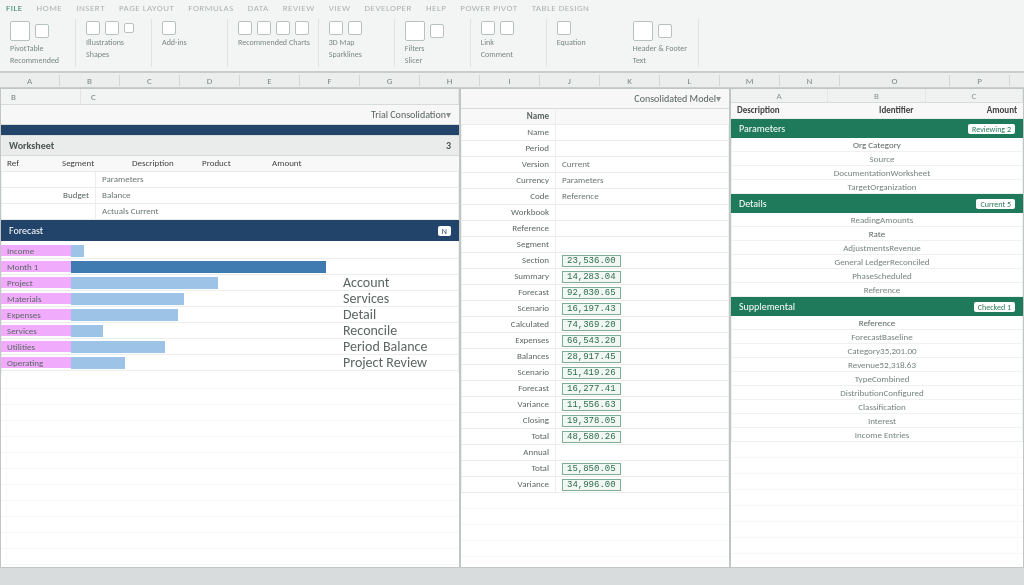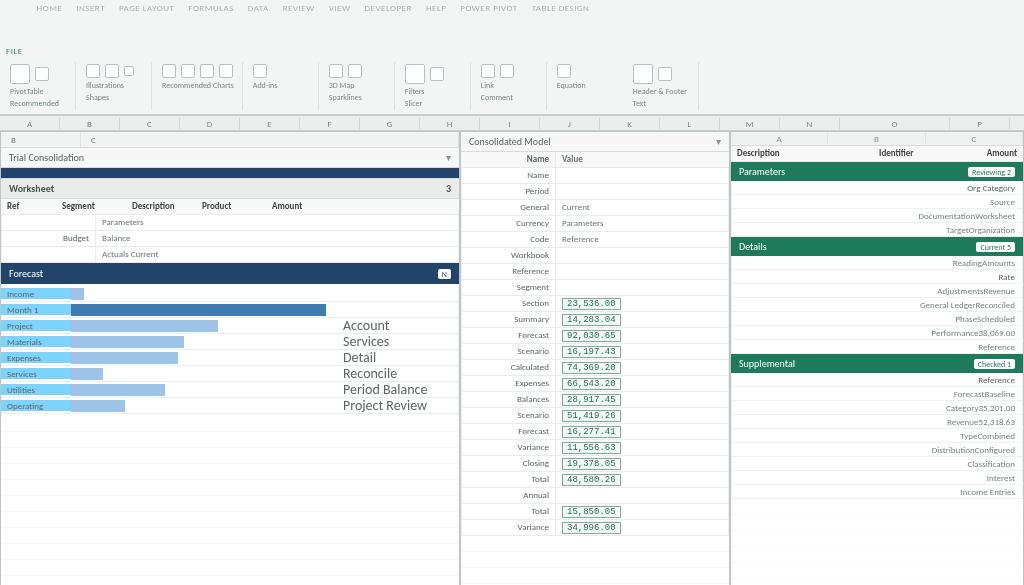--- a/index.html
+++ b/index.html
@@ -22,21 +22,21 @@
   .ribbon-tabs {
     display: flex;
     gap: 14px;
     color: #6e7b77;
     font-size: 9px;
     letter-spacing: .5px;
     text-transform: uppercase;
     padding-bottom: 2px;
   }
   .ribbon-tabs span { opacity: .55; }
-  .ribbon-tabs span:first-child { color: #1f7a55; opacity: .9; margin-top: 43px; }
+  .ribbon-tabs span:first-child { color: #1f7a55; opacity: .9; }
   .ribbon-groups {
     display: flex;
     gap: 6px;
     padding: 4px 0 4px 0;
   }
   .grp {
     border-right: 1px solid #dfe3e1;
     padding: 2px 8px 2px 4px;
     display: flex;
     flex-direction: column;
@@ -101,21 +101,21 @@
   }
   .mini-hdr span { padding: 2px 10px; border-right: 1px solid #e1e4e3; }
 
   .title-strip {
     background: #f6f7f6;
     border-bottom: 1px solid #d7dbd9;
     padding: 3px 8px;
     font-size: 10px;
     color: #5a6460;
     display: flex;
-    justify-content: space-between;
+    justify-content: flex-end;
   }
   .title-strip .chev { color: #8a9591; }
 
   .bar-navy {
     background: #22436a;
     color: #fff;
     padding: 4px 8px;
     font-size: 10px;
     display: flex;
     justify-content: space-between;
@@ -168,21 +168,21 @@
     display: flex;
     align-items: center;
     height: 16px;
     border-bottom: 1px solid #eceeed;
   }
   .chartrow .clabel {
     flex: 0 0 70px;
     padding-left: 6px;
     font-size: 9px;
     color: #5c6763;
-    background: #7dd3fc;
+    background: #f0abfc;
     z-index: 2;
   }
   .barcell {
     flex: 1;
     position: relative;
     height: 14px;
   }
   .barfill {
     position: absolute;
     left: 0; top: 1px; bottom: 1px;
@@ -203,21 +203,21 @@
     color: #2e6b50;
     font-family: "Courier New", monospace;
     font-size: 9px;
     text-align: right;
     padding: 0 4px;
   }
 
   
   .rrow {
     display: flex;
-    justify-content: flex-end;
+    justify-content: center;
     font-size: 9px;
     padding: 1px 8px;
     border-bottom: 1px solid #eef1ef;
     color: #5c6763;
   }
   .rrow.indent { padding-left: 18px; color: #768480; }
 
   .footer-empty {
     flex: 1;
     background: repeating-linear-gradient(#fff, #fff 15px, #f6f7f6 15px, #f6f7f6 16px);
@@ -263,32 +263,32 @@
       <div class="iconrow">
           <span class="ic"></span>
           <span class="ic"></span>
           <span class="ic sm"></span>
         </div>
       <span class="lbl">Illustrations</span>
       <span class="lbl">Shapes</span>
     </div>
     <div class="grp">
       <div class="iconrow">
+          <span class="ic"></span>
+        </div>
+      <span class="lbl">Add-ins</span>
+    </div>
+    <div class="grp">
+      <div class="iconrow">
         <span class="ic"></span>
         <span class="ic"></span>
         <span class="ic"></span>
         <span class="ic"></span>
       </div>
       <span class="lbl">Recommended Charts</span>
-    </div>
-    <div class="grp">
-      <div class="iconrow">
-          <span class="ic"></span>
-        </div>
-      <span class="lbl">Add-ins</span>
     </div>
     <div class="grp">
       <div class="iconrow">
           <span class="ic"></span>
           <span class="ic"></span>
         </div>
       <span class="lbl">3D Map</span>
       <span class="lbl">Sparklines</span>
     </div>
     <div class="grp">
@@ -354,21 +354,21 @@
     <div class="title-strip">
       <span>Trial Consolidation</span>
       <span class="chev">▾</span>
     </div>
     <div class="bar-navy" style="height:10px;padding:0"></div>
     <div class="section-h">
       <span>Worksheet</span>
       <span>3</span>
     </div>
 
-    <div class="row" style="background:#f7f8f7;font-weight:700">
+    <div class="row" style="background:#f7f8f7;font-weight:400">
       <div style="flex:0 0 55px">Ref</div>
       <div style="flex:0 0 70px">Segment</div>
       <div style="flex:0 0 70px">Description</div>
       <div style="flex:0 0 70px">Product</div>
       <div style="flex:1">Amount</div>
     </div>
     <div class="row">
         <div class="k"></div>
         <div class="v">Parameters</div>
       </div>
@@ -448,33 +448,32 @@
     <div class="footer-empty"></div>
   </div>
 
   <div class="pane pane-mid">
     <div class="title-strip">
       <span>Consolidated Model</span>
       <span class="chev">▾</span>
     </div>
     <div class="row" style="background:#f7f8f7;font-weight:600">
       <div class="k">Name</div>
-      <div class="v">Value</div>
     </div>
     <div id="midrows">
         <div class="row">
           <div class="k">Name</div>
           <div class="v"></div>
         </div>
         <div class="row">
           <div class="k">Period</div>
           <div class="v"></div>
         </div>
         <div class="row">
-          <div class="k">General</div>
+          <div class="k">Version</div>
           <div class="v">Current</div>
         </div>
         <div class="row">
           <div class="k">Currency</div>
           <div class="v">Parameters</div>
         </div>
         <div class="row">
           <div class="k">Code</div>
           <div class="v">Reference</div>
         </div>
@@ -608,24 +607,20 @@
         </div>
         <div class="rrow indent">
           <span>General Ledger</span>
           <span>Reconciled</span>
         </div>
         <div class="rrow indent">
           <span>Phase</span>
           <span>Scheduled</span>
         </div>
         <div class="rrow indent">
-          <span>Performance</span>
-          <span>38,069.00</span>
-        </div>
-        <div class="rrow indent">
           <span>Reference</span>
           <span></span>
         </div>
       </div>
 
     <div class="bar-green">
       <span>Supplemental</span>
       <span class="pill">Checked 1</span>
     </div>
     <div id="g3rows">

